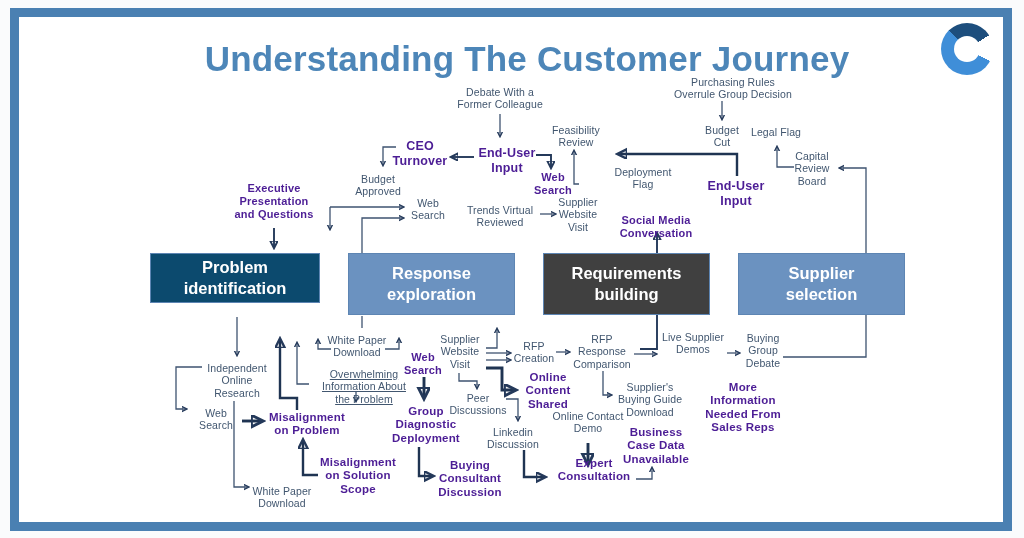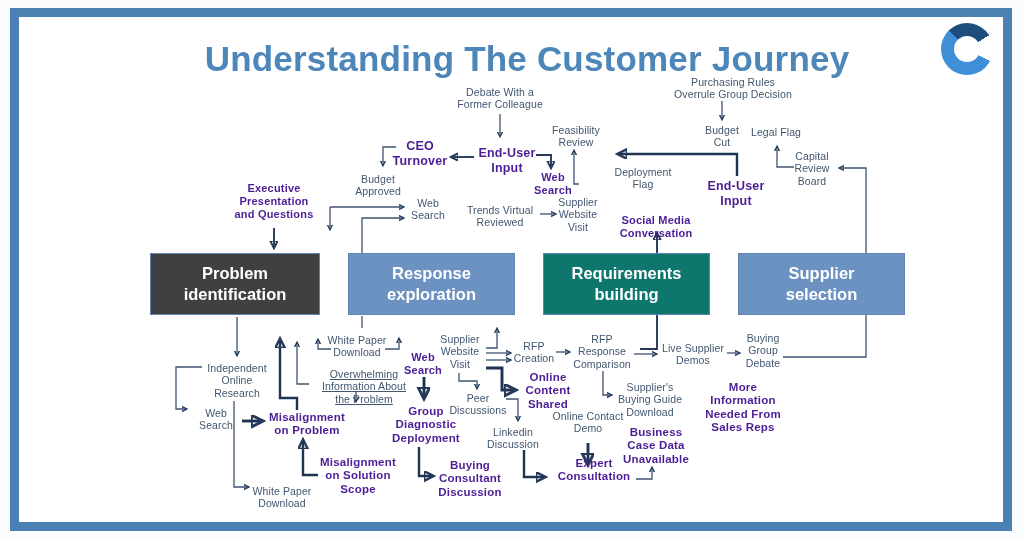--- a/index.html
+++ b/index.html
@@ -77,25 +77,25 @@
     <path class="b" marker-end="url(#ah)" d="M588,443 V463"></path>
     <path class="h" marker-end="url(#ah)" d="M419,447 V476 H432"></path>
     <path class="h" marker-end="url(#ah)" d="M318,475 H303 V441"></path>
     <path class="b" marker-end="url(#ah)" d="M242,421 H261"></path>
     <path class="t" marker-end="url(#ah)" d="M202,367 H176 V409 H186"></path>
     <path class="t" marker-end="url(#ah)" d="M234,401 V487 H248"></path>
     <path class="t" marker-end="url(#ah)" d="M636,479 H652 V468"></path>
   </svg>
 
   <div id="stages">
-      <div class="stage" style="left: 150px; top: 253px; width: 170px; height: 62px; background: #404040; color: rgb(255, 255, 255);">Problem
+      <div class="stage" style="left: 150px; top: 253px; width: 170px; height: 50px; background: #0c4a6e; color: rgb(255, 255, 255);">Problem
 identification</div>
       <div class="stage" style="left: 348px; top: 253px; width: 167px; height: 62px; background: rgb(107, 146, 192); color: rgb(255, 255, 255);">Response
 exploration</div>
-      <div class="stage" style="left: 543px; top: 253px; width: 167px; height: 62px; background: #0f766e; color: rgb(255, 255, 255);">Requirements
+      <div class="stage" style="left: 543px; top: 253px; width: 167px; height: 62px; background: #404040; color: rgb(255, 255, 255);">Requirements
 building</div>
       <div class="stage" style="left: 738px; top: 253px; width: 167px; height: 62px; background: rgb(107, 146, 192); color: rgb(255, 255, 255);">Supplier
 selection</div>
     </div>
   <div id="labels">
       <div class="lbl" style="left: 500px; top: 86px;">Debate With a
 Former Colleague</div>
       <div class="lbl b" style="left: 507px; top: 146px; font-size: 12.5px;">End-User
 Input</div>
       <div class="lbl b" style="left: 420px; top: 139px; font-size: 12.5px;">CEO
@@ -141,21 +141,21 @@
 Website
 Visit</div>
       <div class="lbl" style="left: 534px; top: 340px;">RFP
 Creation</div>
       <div class="lbl" style="left: 602px; top: 333px;">RFP
 Response
 Comparison</div>
       <div class="lbl b" style="left: 548px; top: 371px;">Online
 Content
 Shared</div>
-      <div class="lbl" style="left: 693px; top: 342px;">Live Supplier
+      <div class="lbl" style="left: 693px; top: 331px;">Live Supplier
 Demos</div>
       <div class="lbl" style="left: 763px; top: 332px;">Buying
 Group
 Debate</div>
       <div class="lbl" style="left: 478px; top: 392px;">Peer
 Discussions</div>
       <div class="lbl" style="left: 650px; top: 381px;">Supplier's
 Buying Guide
 Download</div>
       <div class="lbl b" style="left: 743px; top: 381px;">More

